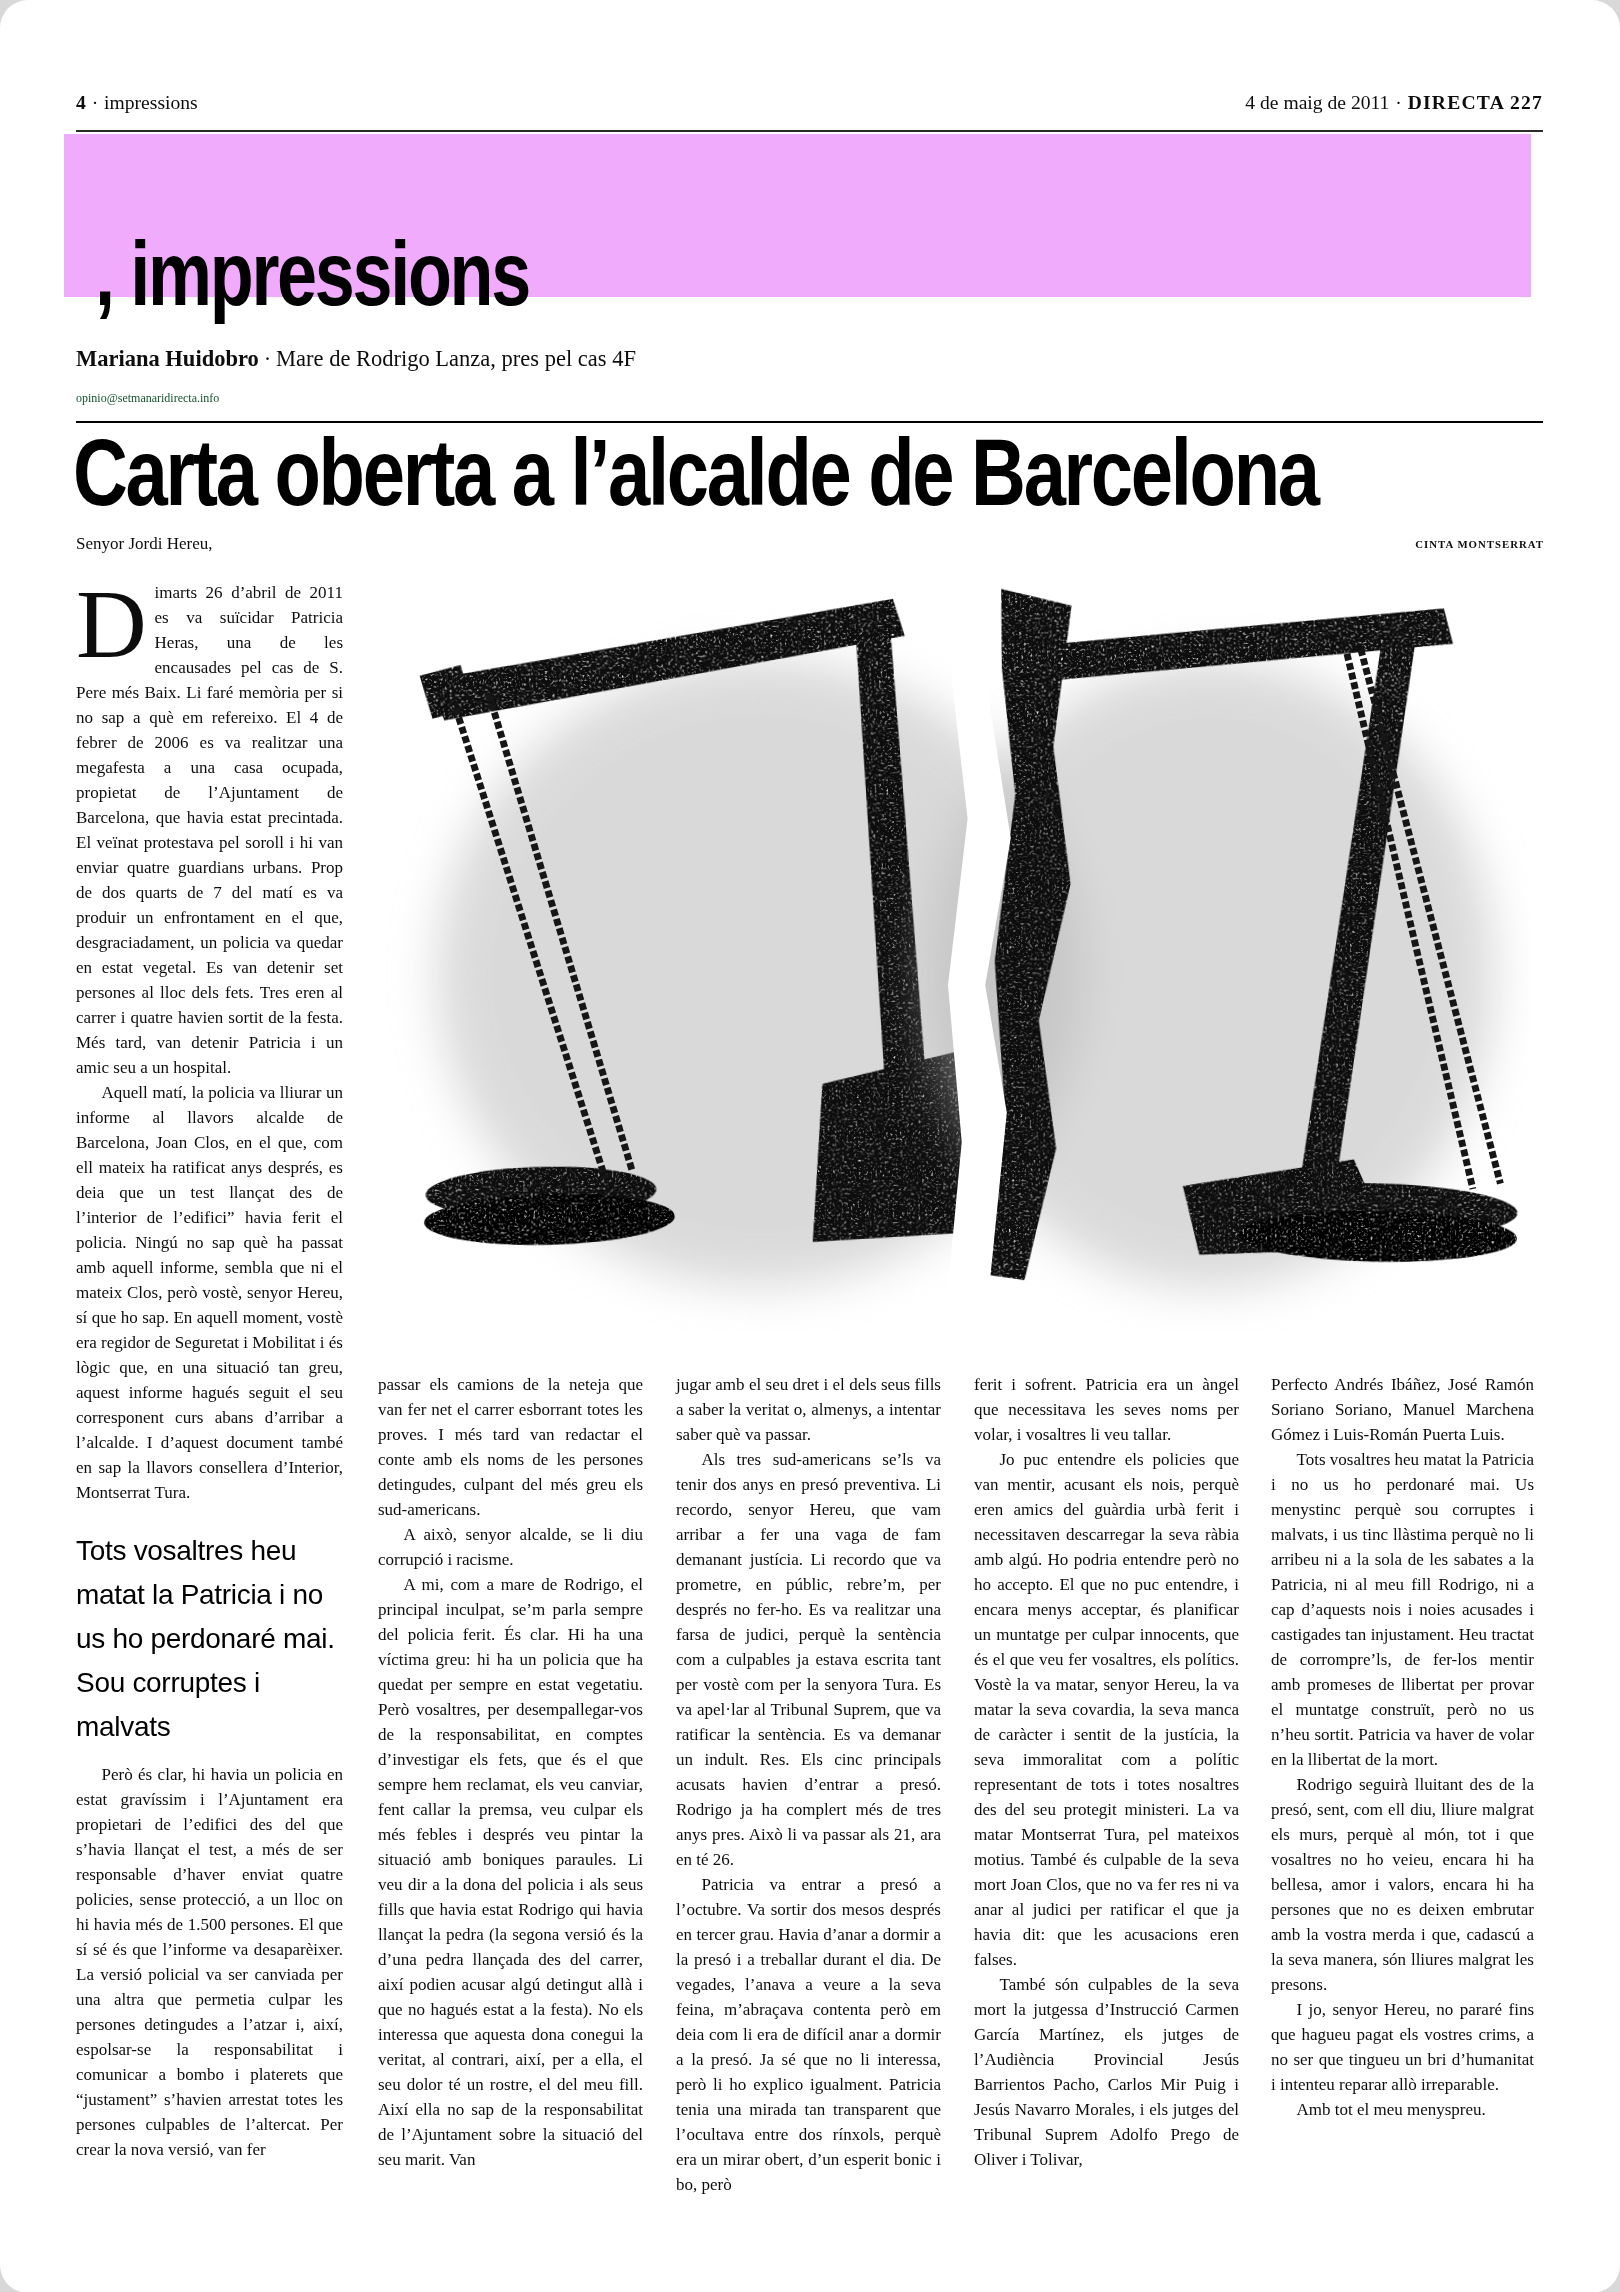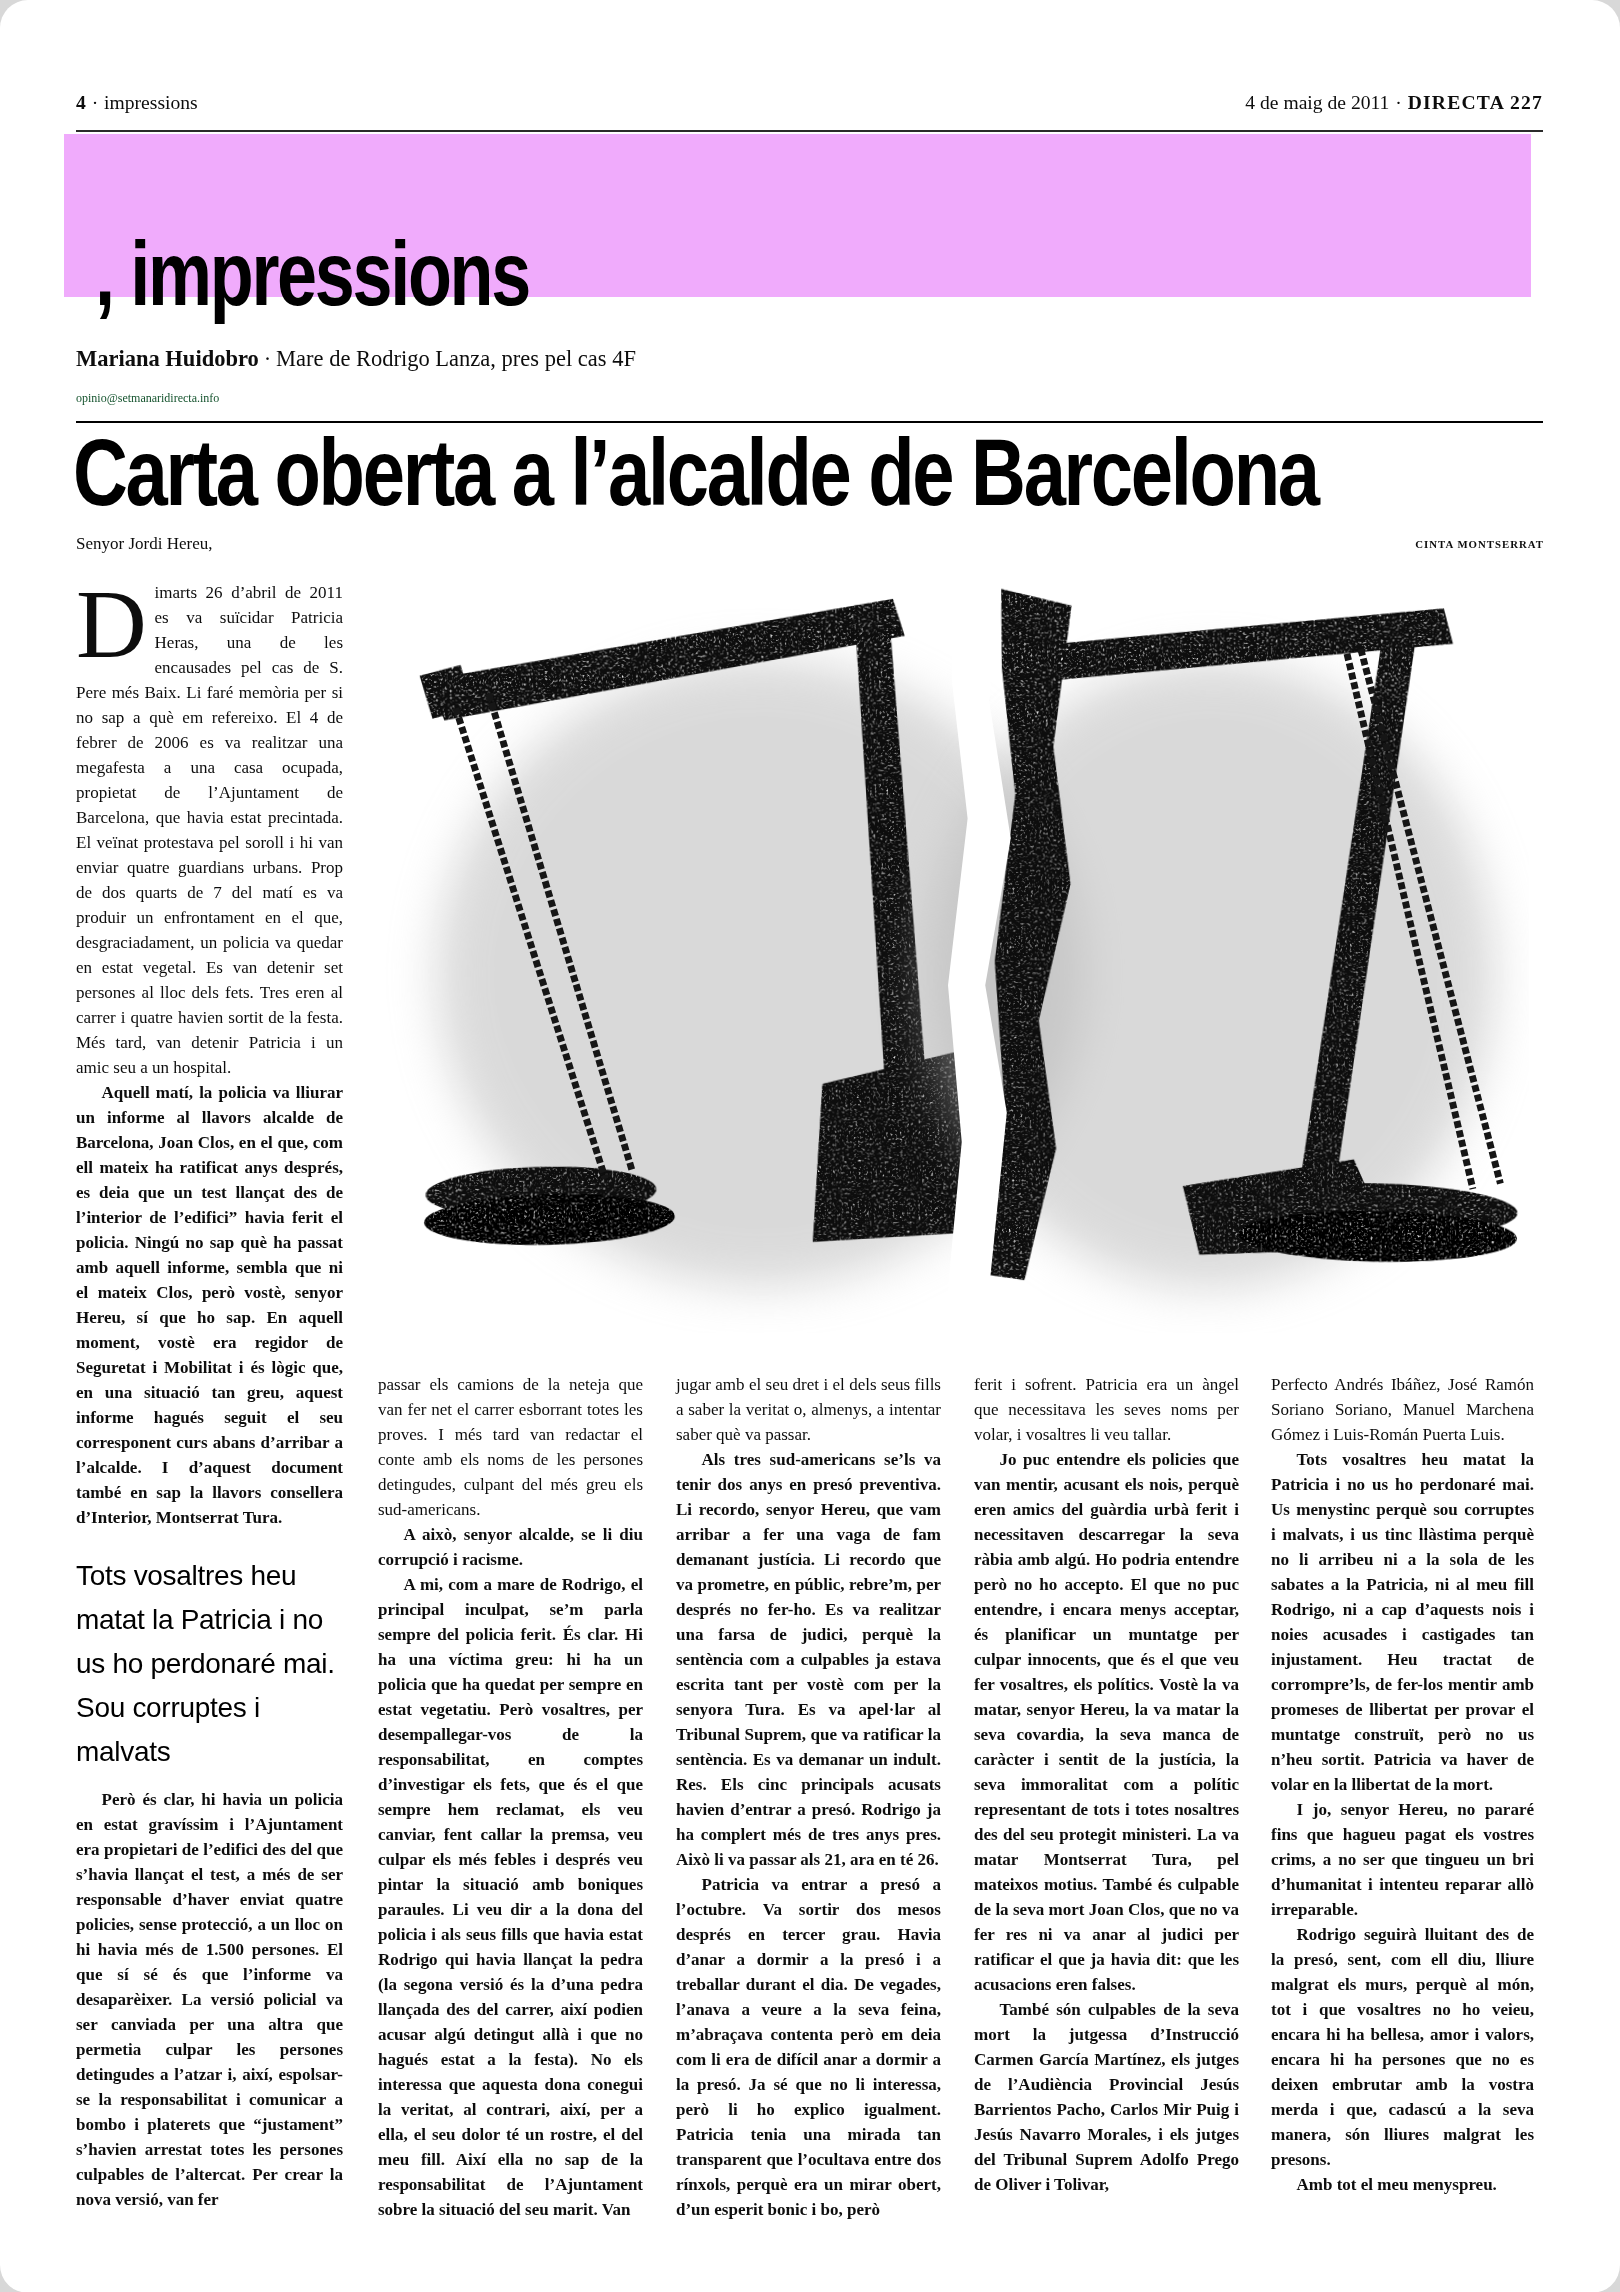--- a/index.html
+++ b/index.html
@@ -59,21 +59,21 @@
 
   .photo { position:absolute; left:368px; top:554px; width:1161px; height:779px; }
 
   
   .col {
     position:absolute; width:267px;
     font-size:17px; line-height:25px;
     text-align:justify;
   }
   .col p { margin:0; }
-  .col p.ind { text-indent:25.5px;font-weight:bold; }
+  .col p.ind { text-indent:25.5px; }
   #col1 { left:76px;  top:580px; }
   #col2 { left:378px; top:1372px; width:265px; }
   #col3 { left:676px; top:1372px; width:265px; }
   #col4 { left:974px; top:1372px; width:265px; }
   #col5 { left:1271px; top:1372px; width:263px; }
 
   .dropcap {
     float:left;
     font-size:98px; line-height:76px;
     padding:5.9px 7.8px 0 0;
@@ -187,19 +187,19 @@
 
   <div class="col" id="col4">
     <p class="seg">ferit i sofrent. Patricia era un àngel que necessitava les seves noms per volar, i vosaltres li veu tallar.</p>
     <p class="seg ind">Jo puc entendre els policies que van mentir, acusant els nois, perquè eren amics del guàrdia urbà ferit i necessitaven descarregar la seva ràbia amb algú. Ho podria entendre però no ho accepto. El que no puc entendre, i encara menys acceptar, és planificar un muntatge per culpar innocents, que és el que veu fer vosaltres, els polítics. Vostè la va matar, senyor Hereu, la va matar la seva covardia, la seva manca de caràcter i sentit de la justícia, la seva immoralitat com a polític representant de tots i totes nosaltres des del seu protegit ministeri. La va matar Montserrat Tura, pel mateixos motius. També és culpable de la seva mort Joan Clos, que no va fer res ni va anar al judici per ratificar el que ja havia dit: que les acusacions eren falses.</p>
     <p class="seg ind">També són culpables de la seva mort la jutgessa d’Instrucció Carmen García Martínez, els jutges de l’Audiència Provincial Jesús Barrientos Pacho, Carlos Mir Puig i Jesús Navarro Morales, i els jutges del Tribunal Suprem Adolfo Prego de Oliver i Tolivar,</p>
   </div>
 
   <div class="col" id="col5">
     <p class="seg">Perfecto Andrés Ibáñez, José Ramón Soriano Soriano, Manuel Marchena Gómez i Luis-Román Puerta Luis.</p>
     <p class="seg ind">Tots vosaltres heu matat la Patricia i no us ho perdonaré mai. Us menystinc perquè sou corruptes i malvats, i us tinc llàstima perquè no li arribeu ni a la sola de les sabates a la Patricia, ni al meu fill Rodrigo, ni a cap d’aquests nois i noies acusades i castigades tan injustament. Heu tractat de corrompre’ls, de fer-los mentir amb promeses de llibertat per provar el muntatge construït, però no us n’heu sortit. Patricia va haver de volar en la llibertat de la mort.</p>
+    <p class="seg ind">Rodrigo seguirà lluitant des de la presó, sent, com ell diu, lliure malgrat els murs, perquè al món, tot i que vosaltres no ho veieu, encara hi ha bellesa, amor i valors, encara hi ha persones que no es deixen embrutar amb la vostra merda i que, cadascú a la seva manera, són lliures malgrat les presons.</p>
     <p class="seg ind">I jo, senyor Hereu, no pararé fins que hagueu pagat els vostres crims, a no ser que tingueu un bri d’humanitat i intenteu reparar allò irreparable.</p>
-    <p class="seg ind">Rodrigo seguirà lluitant des de la presó, sent, com ell diu, lliure malgrat els murs, perquè al món, tot i que vosaltres no ho veieu, encara hi ha bellesa, amor i valors, encara hi ha persones que no es deixen embrutar amb la vostra merda i que, cadascú a la seva manera, són lliures malgrat les presons.</p>
     <p class="seg ind">Amb tot el meu menyspreu.</p>
   </div>
 
 </div>
 
 
 </body></html>

